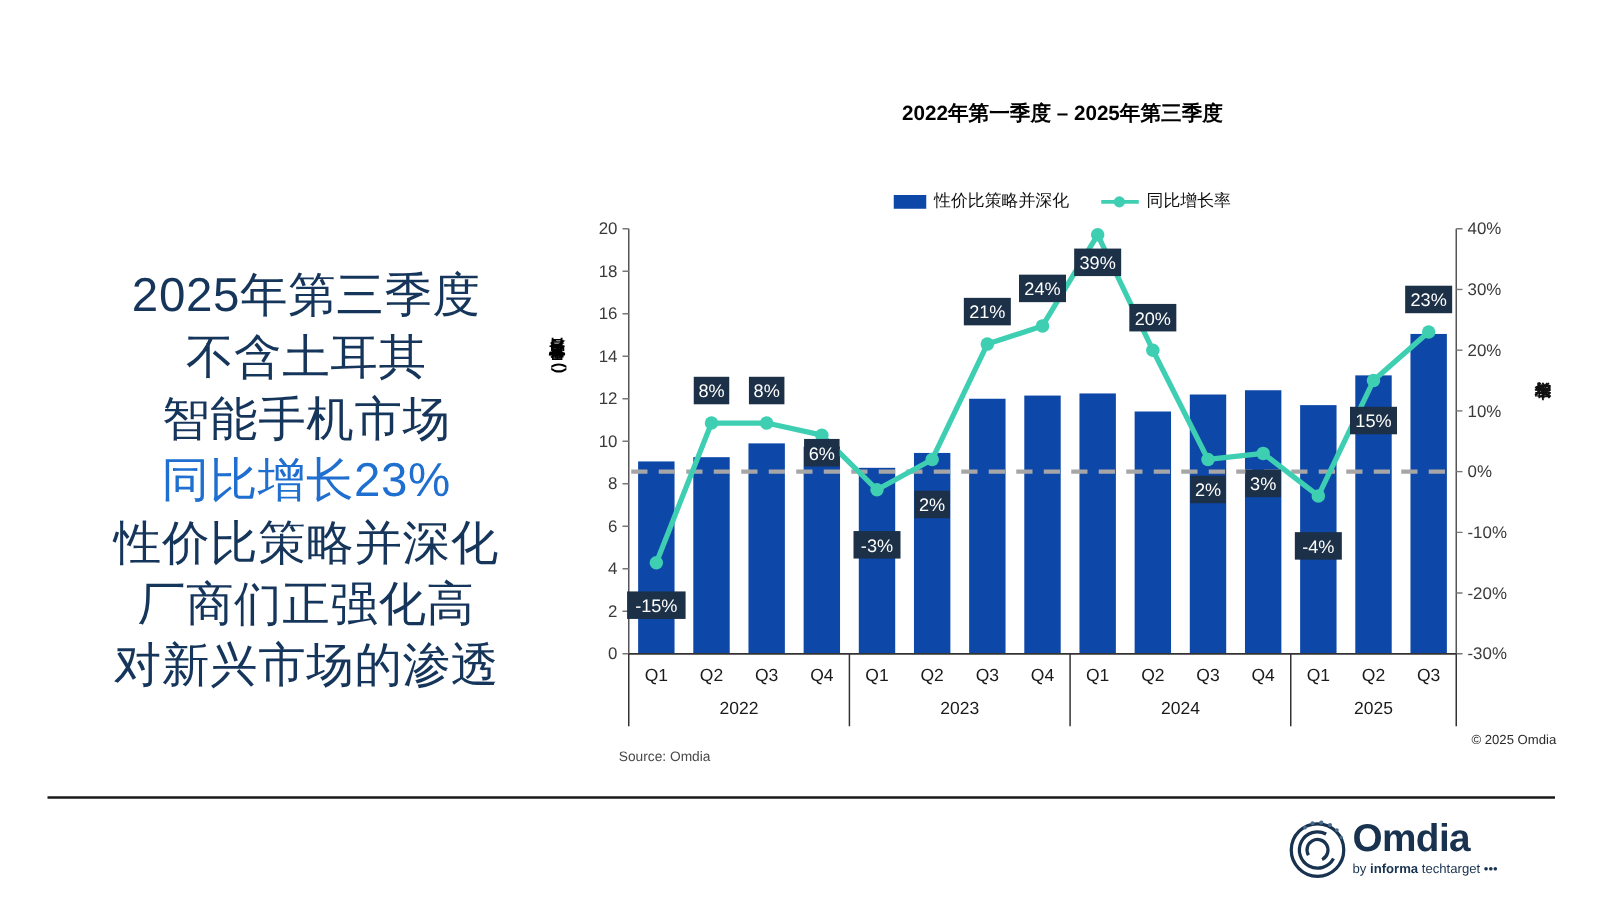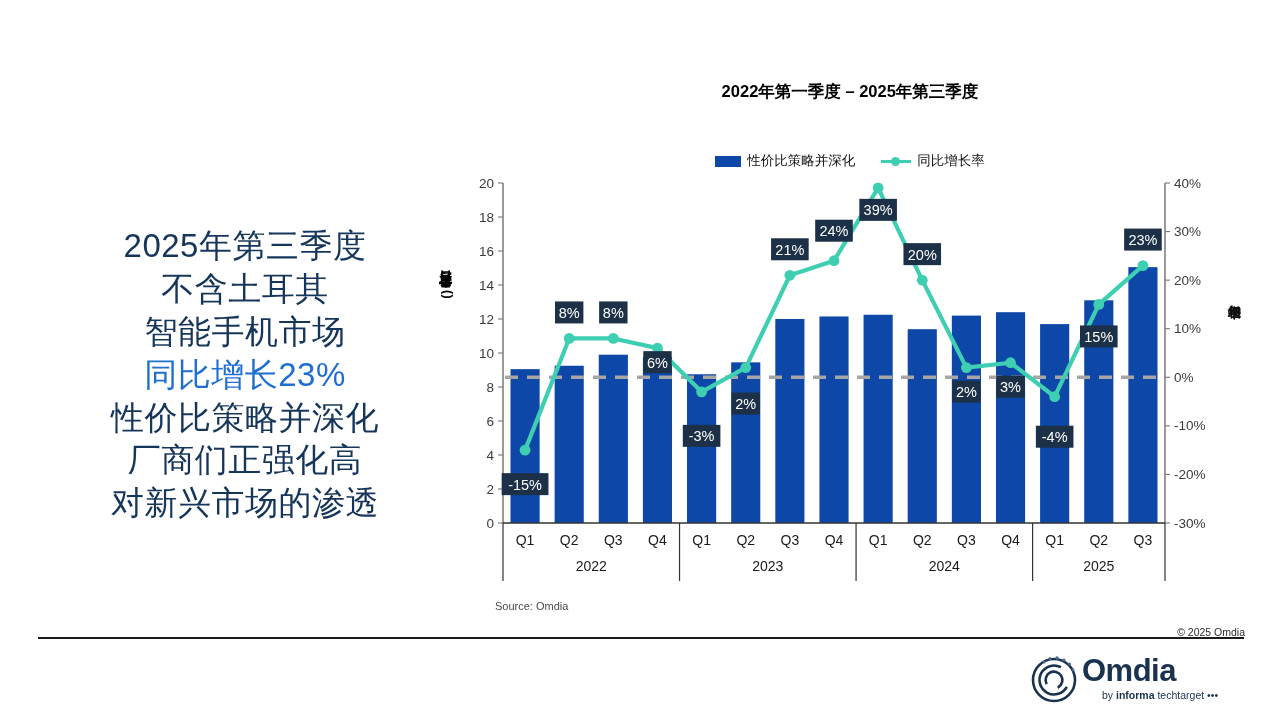--- a/index.html
+++ b/index.html
@@ -7,25 +7,25 @@
     width: 1280px; height: 720px;
     background: #ffffff;
     font-family: "Liberation Sans", sans-serif;
     overflow: hidden;
   }
   #slide { position: relative; width: 1280px; height: 720px; background: #fff; }
 
   
   #headline {
     position: absolute;
-    left: 40px; top: 225px;
+    left: 40px; top: 213px;
     width: 410px;
     text-align: center;
     color: #15355b;
-    font-size: 33px;
+    font-size: 38px;
     line-height: 1.30;
     font-weight: 400;
     letter-spacing: 0.5px;
   }
   #headline .hl-line { display: block; white-space: nowrap; }
   #headline .hl-accent { color: #1f6fd0; }
 
   
   #chart-panel { position: absolute; left: 455px; top: 70px; width: 790px; height: 560px; }
 
@@ -59,29 +59,29 @@
   
   .axis-title {
     position: absolute; font-size: 13px; color: #000; font-weight: 600;
     white-space: nowrap; writing-mode: vertical-rl;
   }
   #y-left-title  { left: -18px; top: 115px; transform: rotate(180deg); }
   #y-right-title { left: 770px; top: 120px; color: #111; }
 
   
   #source-note { position: absolute; left: 40px; top: 530px; font-size: 11px; color: #4a4a4a; }
-  #copyright-note { position: absolute; right: 0px; top: 556px; font-size: 10.5px; color: #2b2b2b; }
+  #copyright-note { position: absolute; right: 0px; top: 516px; font-size: 10.5px; color: #2b2b2b; }
 
   
   #footer-rule { position: absolute; left: 38px; top: 637px; width: 1206px; height: 1.6px; background: #1a1a1a; }
   #logo { position: absolute; left: 1030px; top: 650px; width: 220px; height: 58px; display: flex; align-items: center; }
   #logo-mark { width: 52px; height: 52px; flex: 0 0 52px; }
   #logo-text { display: flex; flex-direction: column; justify-content: center; }
   #logo-word { font-size: 31px; font-weight: bold; color: #18324f; line-height: 1; letter-spacing: -0.5px; }
-  #logo-sub { font-size: 10.5px; color: #18324f; line-height: 1.4; margin-top: 2px; white-space: nowrap; margin-left: 20px; }
+  #logo-sub { font-size: 10.5px; color: #18324f; line-height: 1.4; margin-top: 2px; white-space: nowrap; }
   #logo-sub b { font-weight: bold; }
 </style>
 </head>
 <body>
 
 <div id="slide">
 
   <div id="headline">
       <span class="hl-line">2025年第三季度</span>
       <span class="hl-line">不含土耳其</span>

